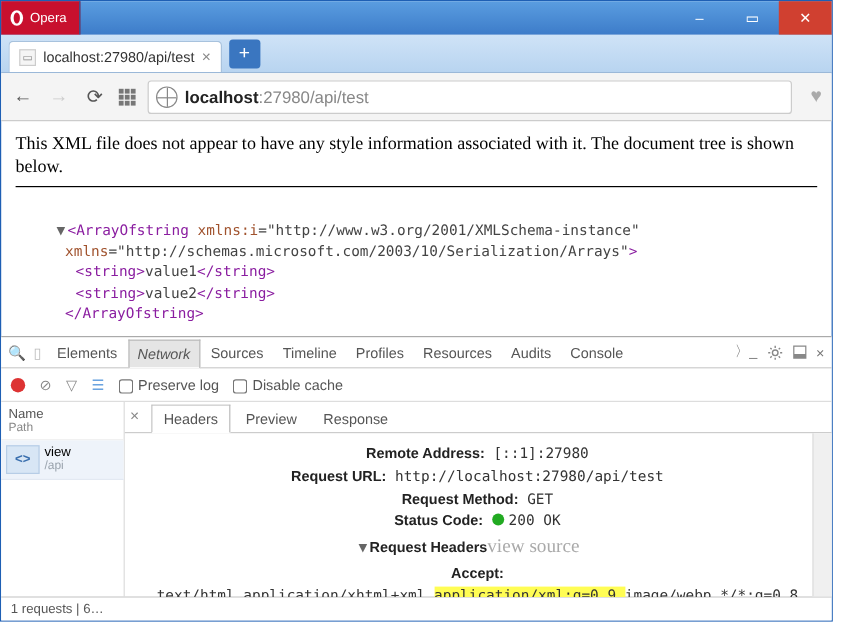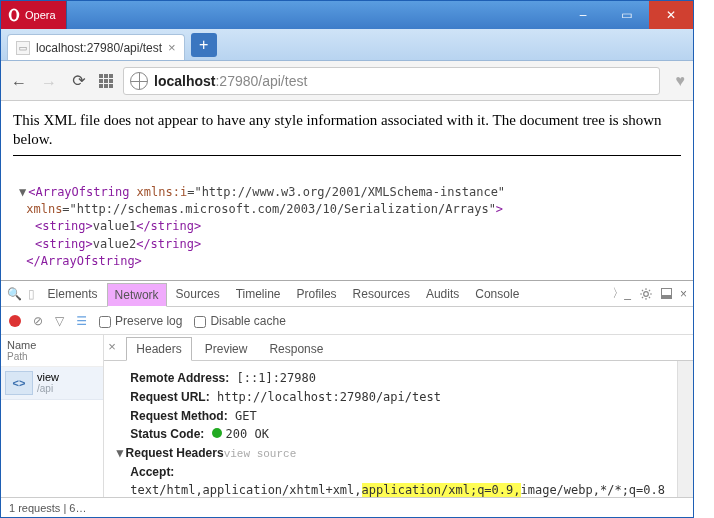--- a/index.html
+++ b/index.html
@@ -23,52 +23,52 @@
   .grid-icon span { background: #777; }
   .urlbox { flex: 1; background: #fff; border: 1px solid #ccc; border-radius: 3px; height: 28px; display: flex; align-items: center; padding: 0 6px; gap: 6px; }
   .globe { width: 18px; height: 18px; border: 1.5px solid #888; border-radius: 50%; position: relative; }
   .globe::before { content:""; position:absolute; left:50%; top:0; bottom:0; width:1px; background:#888; }
   .globe::after { content:""; position:absolute; top:50%; left:0; right:0; height:1px; background:#888; }
   .url-text { font-size: 14px; color: #888; }
   .url-text b { color: #222; font-weight: 600; }
   .heart { font-size: 16px; color: #aaa; margin-left: 6px; }
   .content { flex: 0 0 auto; padding: 10px 12px; font-family: "Times New Roman", serif; font-size: 15px; color: #000; }
   .content-msg { border-bottom: 1px solid #000; padding-bottom: 6px; margin-bottom: 28px; line-height: 1.25; }
-  .xml { font-family: Consolas, monospace; font-size: 12px; color: #444; line-height: 1.45; }
+  .xml { font-family: Consolas, monospace; font-size: 12px; color: #444; line-height: 1.45; margin-left: 28px; }
   .xml .tagc { color: #8a1da0; }
   .xml .attr { color: #a0522d; }
   .xml .caret { color: #666; display:inline-block; transform:rotate(0); margin-right:2px; }
   .xml .indent1 { margin-left: 6px; }
   .xml .indent2 { margin-left: 22px; }
   .devtools { flex: 1; border-top: 1px solid #aaa; display: flex; flex-direction: column; background: #fff; min-height: 0; }
   .dt-tabs { height: 26px; border-bottom: 1px solid #ccc; display: flex; align-items: center; padding: 0 6px; gap: 2px; font-size: 12px; color: #555; }
   .dt-tabs .dtab { padding: 4px 7px; }
-  .dt-tabs .dtab.active { border: 1px solid #bbb; border-bottom: 1px solid #fff; background: #f0abfc; position: relative; top: 1px; }
+  .dt-tabs .dtab.active { border: 1px solid #bbb; border-bottom: 1px solid #fff; background: #e5e5e5; position: relative; top: 1px; font-style: italic; }
   .dt-tabs .right { margin-left: auto; display: flex; align-items: center; gap: 8px; color: #777; }
   .dt-toolbar { height: 28px; border-bottom: 1px solid #ddd; display: flex; align-items: center; padding: 0 8px; gap: 12px; color: #555; }
   .rec { width: 12px; height: 12px; background: #d33; border-radius: 50%; }
   .chk { display: flex; align-items: flex-end; gap: 4px; font-size: 12px; }
   .chk input { width: 12px; height: 12px; }
   .dt-body { flex: 1; display: flex; min-height: 0; }
   .sidebar { width: 130px; border-right: 1px solid #ddd; display: flex; flex-direction: column; }
   .sidebar-head { font-size: 10px; color: #888; padding: 4px 6px; border-bottom: 1px solid #eee; }
   .sidebar-head div:first-child { color: #555; font-size: 11px; }
   .req-row { display: flex; padding: 4px; gap: 4px; background: #eef3fa; border-bottom: 1px solid #e3e9f2; }
   .req-icon { width: 28px; height: 24px; background: #d8e6f5; border: 1px solid #b7cde6; display: flex; align-items:center; justify-content:center; color:#3a6fae; font-size:11px; font-weight:bold; }
   .req-labels { font-size: 11px; }
   .req-labels .p { color: #9aa3ad; font-size: 10px; }
   .detail { flex: 1; display: flex; flex-direction: column; position: relative; min-height: 0; }
   .detail-close { position: absolute; left: 4px; top: 4px; color: #888; font-size: 13px; }
   .detail-tabs { height: 26px; border-bottom: 1px solid #ccc; display: flex; align-items: flex-end; padding-left: 22px; gap: 4px; font-size: 12px; color: #555; }
   .detail-tabs .dtab2 { padding: 4px 9px; }
   .detail-tabs .dtab2.active { border: 1px solid #bbb; border-bottom: 1px solid #fff; background:#fff; position:relative; top:1px; }
-  .detail-body { flex: 1; overflow-y: auto; padding: 8px 12px 8px 26px; font-family: Consolas, monospace; font-size: 12px; line-height: 1.55; color: #333; }
+  .detail-body { flex: 1; overflow-y: auto; padding: 8px 12px 8px 26px; font-family: Consolas, monospace; font-size: 12px; line-height: 1.55; color: #333; text-align: center; }
   .detail-body .lbl { font-family: "Segoe UI", sans-serif; font-weight: 700; color: #222; }
   .detail-body .section { font-family: "Segoe UI", sans-serif; font-weight: 700; color: #222; }
-  .detail-body .vs { font-family: Liberation Mono, monospace; color: #aaa; font-weight: 400; font-size: 11px; }
+  .detail-body .vs { font-family: Liberation Serif, serif; color: #aaa; font-weight: 400; font-size: 16px; }
   .status-dot { display:inline-block; width:10px; height:10px; background:#2a2; border-radius:50%; margin-right:4px; vertical-align:baseline; }
   .hl { background: #fffd54; margin-top: 40px; }
   .triangle { color:#666; display:inline-block; margin-right:2px; }
   .statusbar { height: 20px; border-top: 1px solid #ccc; font-size: 11px; color: #555; display: flex; align-items: center; padding: 0 8px; }
   .scrollbar { width: 16px; background: #f0f0f0; border-left: 1px solid #ddd; }
   .gear { width:14px; height:14px; }
 </style>
 </head>
 <body>
 

